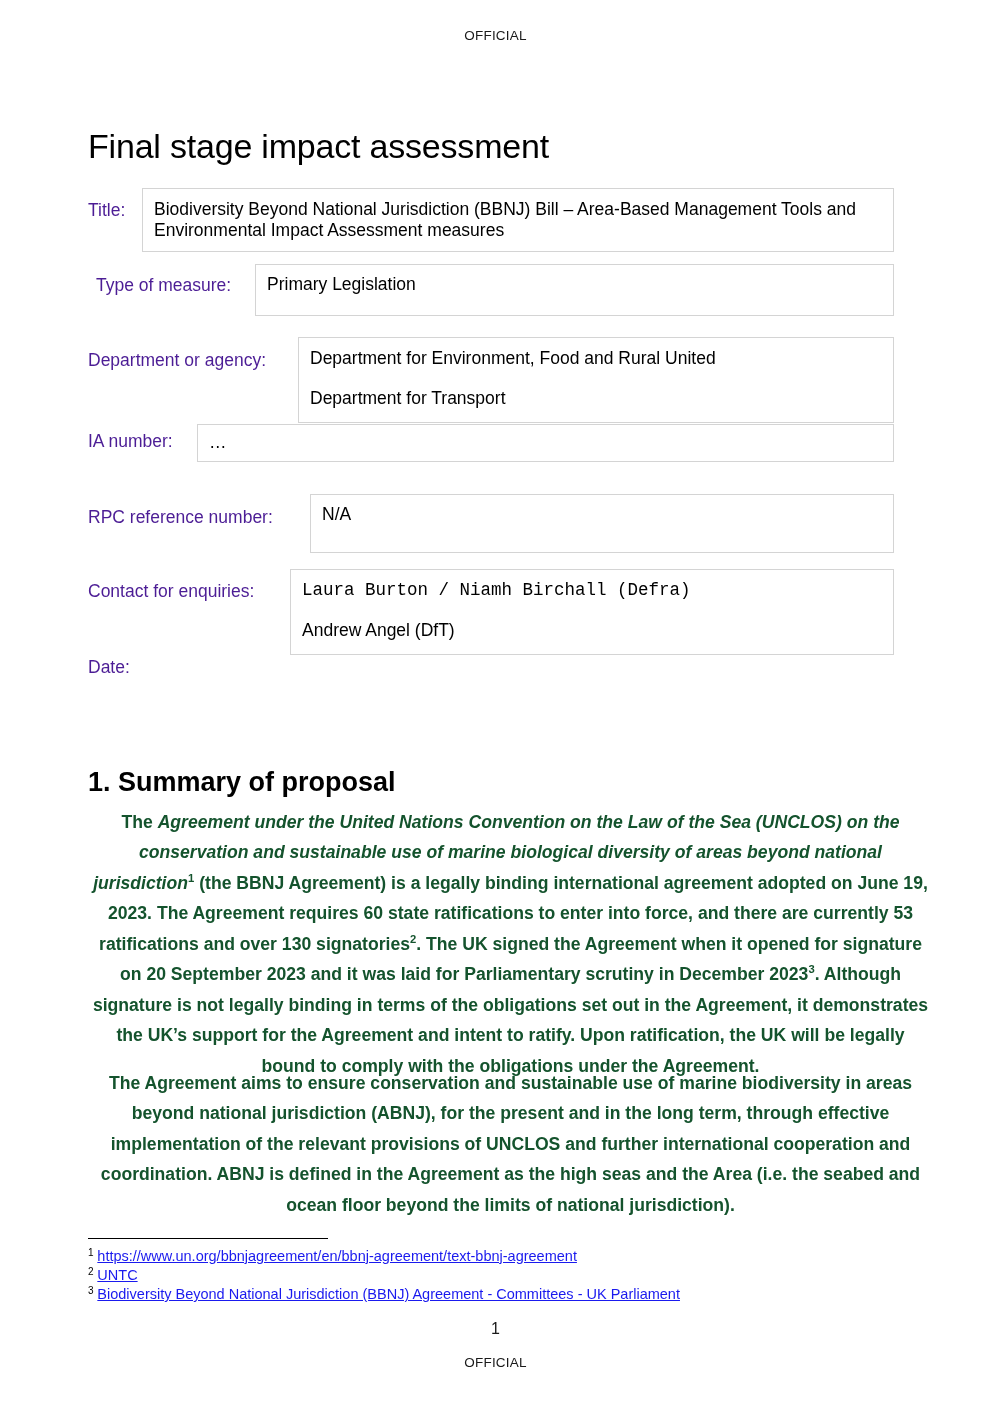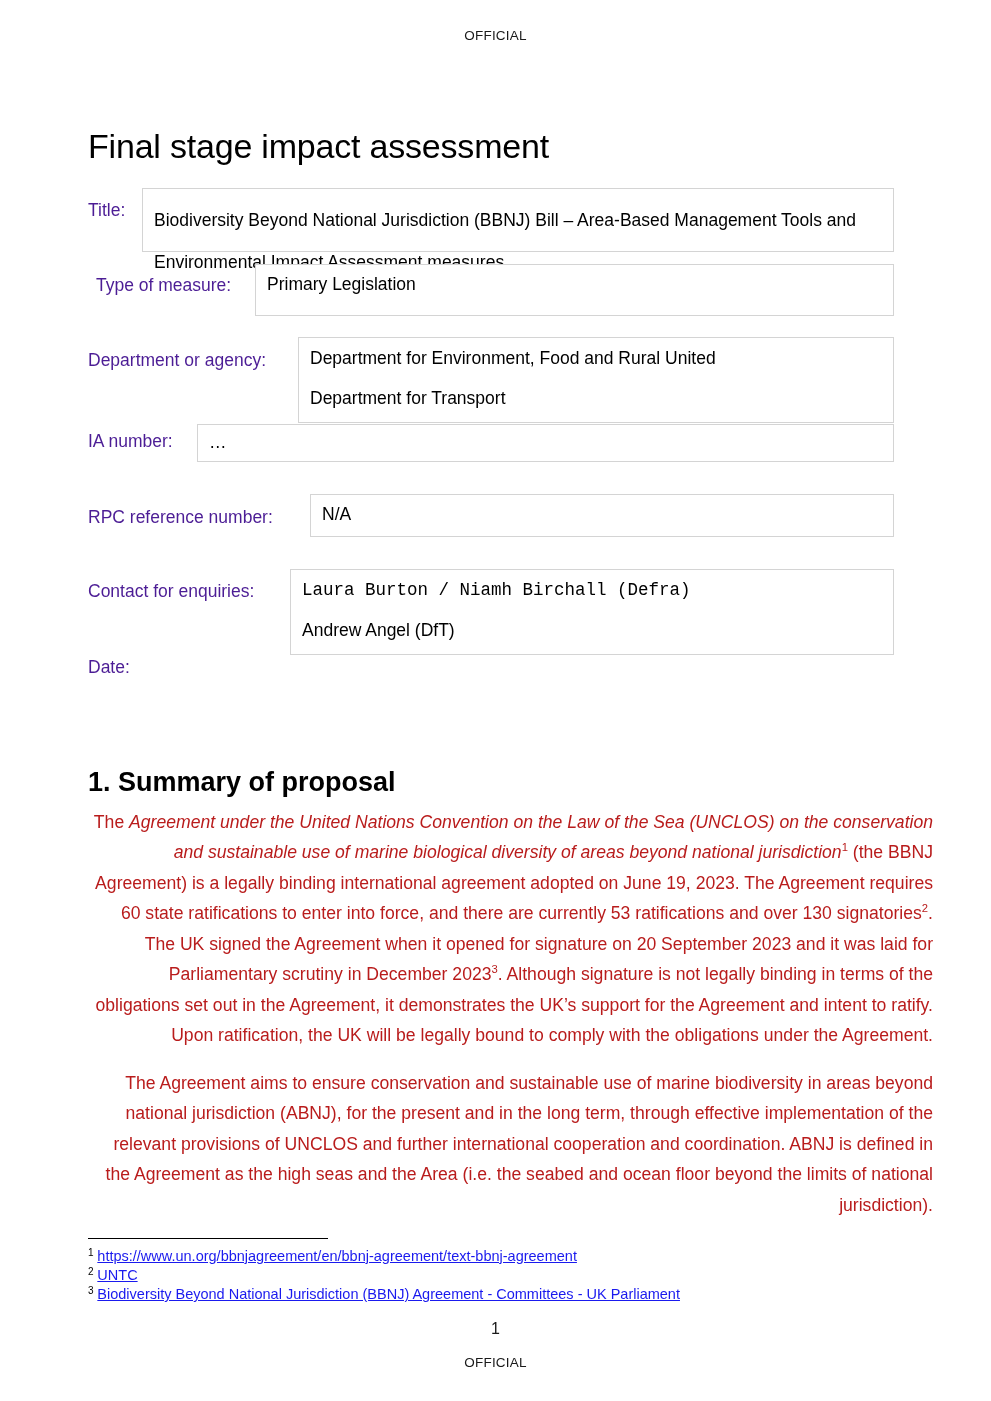--- a/index.html
+++ b/index.html
@@ -68,43 +68,44 @@
   .field-box .val {
     position: absolute;
     left: 11px;
     font-size: 17.5px;
     color: #000;
     white-space: nowrap;
   }
   .field-box .val.wrapline {
     white-space: normal;
     width: 740px;
-    line-height: 42px;
+    line-height: 21px;
   }
   .ellipsis-val { color: #111; letter-spacing: 1px; }
 
   
   .section-heading {
     position: absolute;
     left: 88px;
     top: 745px;
     font-size: 27px;
     font-weight: bold;
     color: #000;
   }
 
   
   .para {
     position: absolute;
     left: 88px;
     width: 845px;
     font-size: 17.6px;
     line-height: 30.5px;
-    color: #b91c1c;
-    text-align: right;
+    color: #14532d;
+    text-align: center;
+    font-weight: bold;
   }
   .para i { font-style: italic; }
   sup { font-size: 0.64em; vertical-align: super; line-height: 0; }
 
   
   .footnote-rule {
     position: absolute;
     left: 88px;
     top: 1238px;
     width: 240px;
@@ -158,21 +159,21 @@
     <div class="val" style="top:10px;">Department for Environment, Food and Rural United</div>
     <div class="val" style="top:50px;">Department for Transport</div>
   </div>
 
   <div class="field-label" style="left:88px; top:431px;">IA number:</div>
   <div class="field-box" style="left:197px; top:424px; width:697px; height:38px;">
     <div class="val ellipsis-val" style="top:7px;">…</div>
   </div>
 
   <div class="field-label" style="left:88px; top:507px;">RPC reference number:</div>
-  <div class="field-box" style="left:310px; top:494px; width:584px; height:43px;">
+  <div class="field-box" style="left:310px; top:494px; width:584px; height:59px;">
     <div class="val" style="top:9px;">N/A</div>
   </div>
 
   <div class="field-label" style="left:88px; top:581px;">Contact for enquiries:</div>
   <div class="field-box" style="left:290px; top:569px; width:604px; height:86px;">
     <div class="val" style="top:10px;font-family:Liberation Mono, monospace;">Laura Burton / Niamh Birchall (Defra)</div>
     <div class="val" style="top:50px;">Andrew Angel (DfT)</div>
   </div>
 
   <div class="field-label" style="left:88px; top:657px;">Date:</div>

